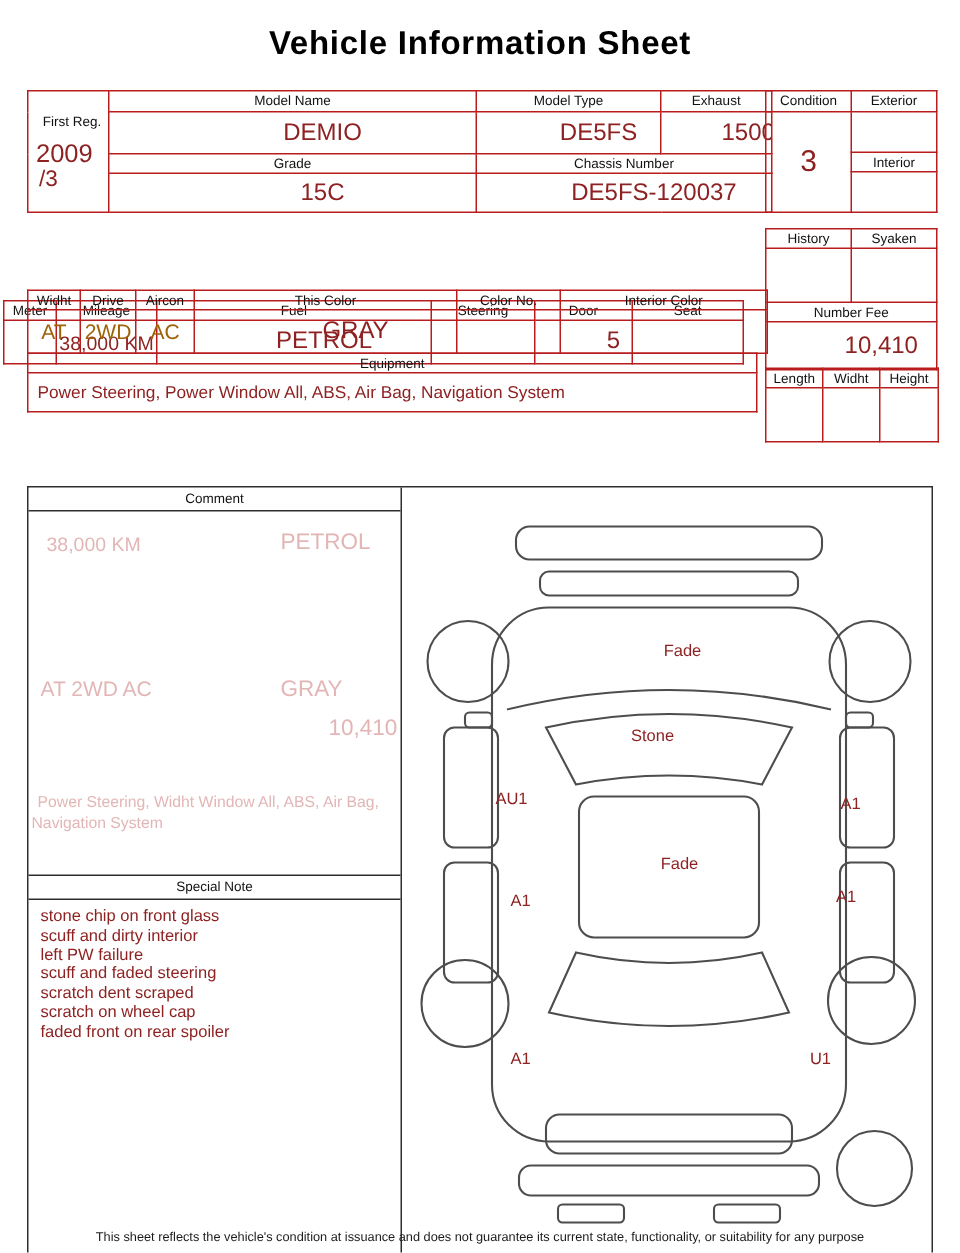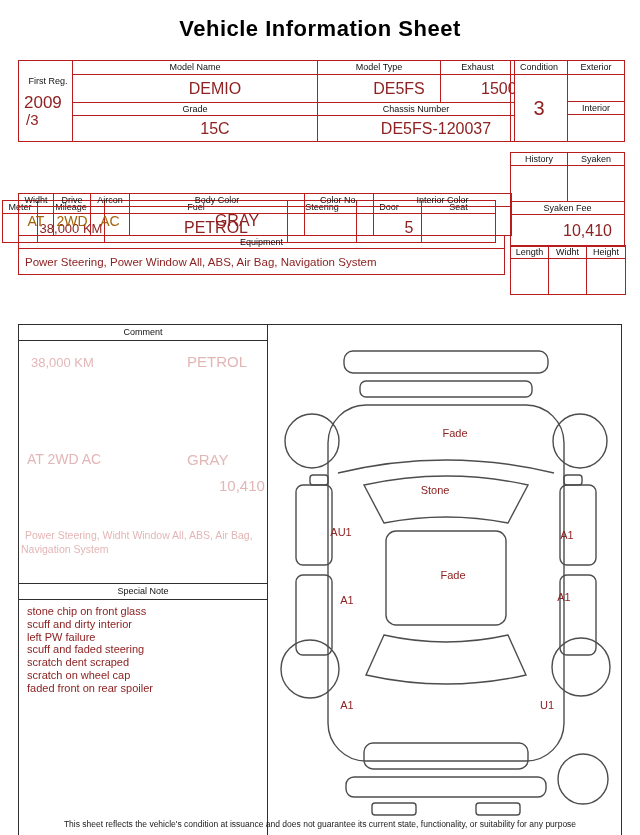--- a/index.html
+++ b/index.html
@@ -121,21 +121,21 @@
   </tr>
 </tbody>
   </table>
 
 <table class="abs stack" style="left:18px;top:194px;width:487px;">
   <tbody>
       <tr style="height:13px;">
     <td style="width:34px;" class="hdr">Widht</td>
     <td style="width:36px;" class="hdr">Drive</td>
     <td style="width:38px;" class="hdr">Aircon</td>
-    <td style="width:174px;" class="hdr">Body Color</td>
+    <td style="width:174px;" class="hdr">This Color</td>
     <td style="width:68px;" class="hdr">Color No.</td>
     <td style="width:137px;" class="hdr">Interior Color</td>
   </tr>
   <tr style="height:29px;">
     <td class="val-md">AT</td>
     <td class="val-md">2WD</td>
     <td class="val-md">AC</td>
     <td class="val">GRAY</td>
     <td></td>
     <td></td>
@@ -158,21 +158,21 @@
   <tbody>
       <tr style="height:13px;">
     <td style="width:56px;" class="hdr">History</td>
     <td style="width:56px;" class="hdr">Syaken</td>
   </tr>
   <tr style="height:36px;">
     <td></td>
     <td></td>
   </tr>
   <tr style="height:13px;">
-    <td colspan="2" class="hdr">Syaken Fee</td>
+    <td colspan="2" class="hdr">Number Fee</td>
   </tr>
   <tr style="height:32px;">
     <td colspan="2" class="val">10,410</td>
   </tr>
 </tbody>
   </table>
 
 <table class="abs stack" style="left:510px;top:246px;width:112px;">
   <tbody>
       <tr style="height:13px;">

